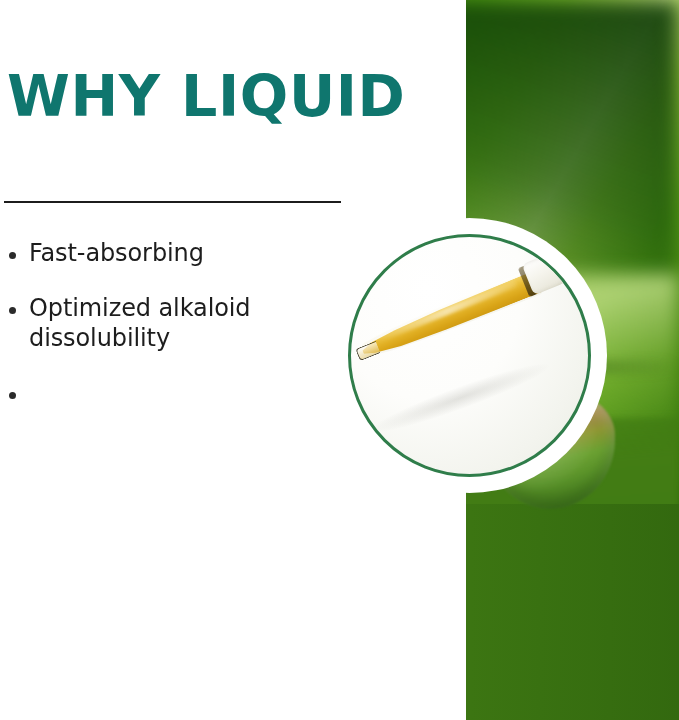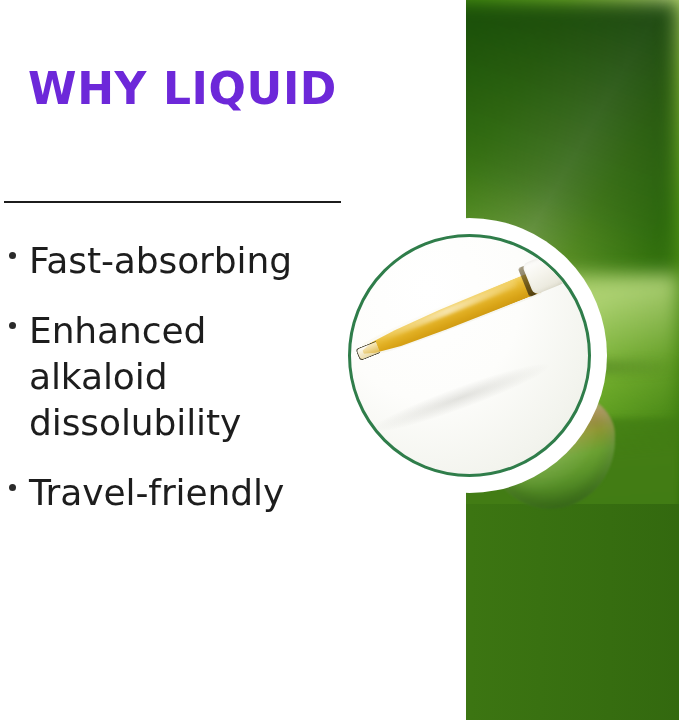--- a/index.html
+++ b/index.html
@@ -19,28 +19,28 @@
 
   
   .left-col {
     position:absolute;
     left:0; top:0;
     width:352px; height:720px;
     z-index:5;
   }
   .headline {
     position:absolute;
-    left:28px; top:62px;
+    left:7px; top:62px;
     width:336px;
     font-family:"DejaVu Sans", sans-serif;
     font-weight:bold;
-    font-size:44px;
+    font-size:57px;
     line-height:1.22;
     letter-spacing:0.6px;
-    color:#6d28d9;
+    color:#0f766e;
     text-transform:uppercase;
   }
   .headline-line { display:block; white-space:nowrap; }
   .rule {
     position:absolute;
     left:4px; top:201px;
     width:337px; height:2px;
     background:#1c1c1c;
   }
 
@@ -60,21 +60,21 @@
     flex:0 0 auto;
     width:7px; height:7px;
     border-radius:50%;
     background:#2b2b2b;
     margin-top:14px;
     margin-left:5px;
     margin-right:13px;
   }
   .bullet-text {
     font-family:"DejaVu Sans", sans-serif;
-    font-size:36px;
+    font-size:24px;
     line-height:1.28;
     color:#1d1d1d;
     font-weight:400;
     letter-spacing:-0.1px;
   }
 
   
   .photo-panel {
     position:absolute;
     right:0; top:0;
@@ -355,23 +355,22 @@
 
     <div class="rule"></div>
 
     <ul class="bullets">
       <li class="bullet-item">
         <span class="bullet-dot"></span>
         <span class="bullet-text">Fast-absorbing</span>
       </li>
       <li class="bullet-item">
         <span class="bullet-dot"></span>
-        <span class="bullet-text">Enhanced alkaloid dissolubility</span>
+        <span class="bullet-text">Optimized alkaloid dissolubility</span>
       </li>
       <li class="bullet-item">
         <span class="bullet-dot"></span>
-        <span class="bullet-text">Travel-friendly</span>
       </li>
     </ul>
 
   </div>
 
 </div>
 
 </body></html>

